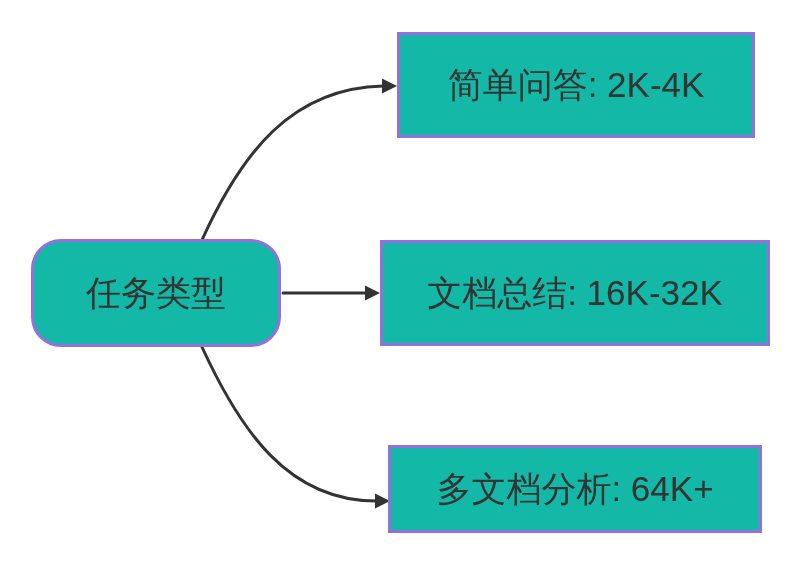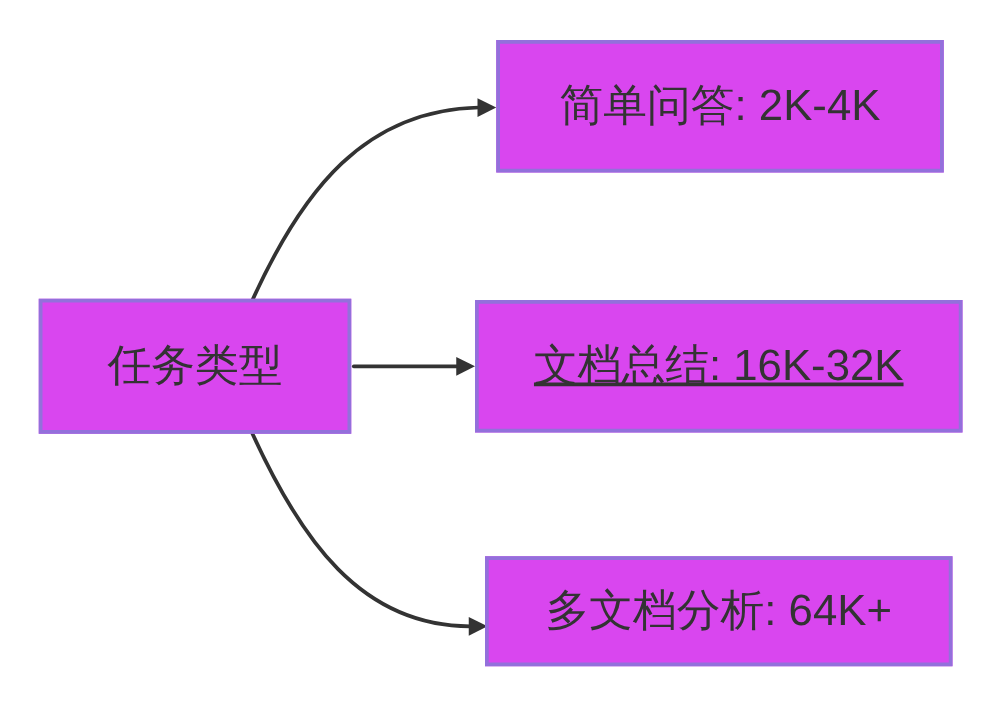--- a/index.html
+++ b/index.html
@@ -12,34 +12,34 @@
     overflow: hidden;
   }
   .edges-layer {
     position: absolute;
     left: 0; top: 0;
     width: 787px; height: 572px;
   }
   .node {
     position: absolute;
     box-sizing: border-box;
-    background: #d946ef;
+    background: #14b8a6;
     border: 3px solid #9370DB;
     display: flex;
     align-items: center;
     justify-content: center;
     font-size: 35px;
     line-height: 1.2;
     color: #333333;
     text-align: center;
     white-space: nowrap;
   }
-  .node-root   { left: 31px;  top: 239px; width: 250px; height: 108px; }
+  .node-root   { left: 31px;  top: 239px; width: 250px; height: 108px; border-radius: 30px; }
   .node-top    { left: 397px; top: 32px;  width: 358px; height: 106px; }
-  .node-middle { left: 380px; top: 240px; width: 390px; height: 106px; text-decoration: underline; }
+  .node-middle { left: 380px; top: 240px; width: 390px; height: 106px; }
   .node-bottom { left: 388px; top: 445px; width: 374px; height: 88px; }
 </style>
 </head>
 <body>
 
 <div class="canvas">
 
   <svg class="edges-layer" width="787" height="572" viewBox="0 0 787 572" aria-hidden="true">
 
     <g>

